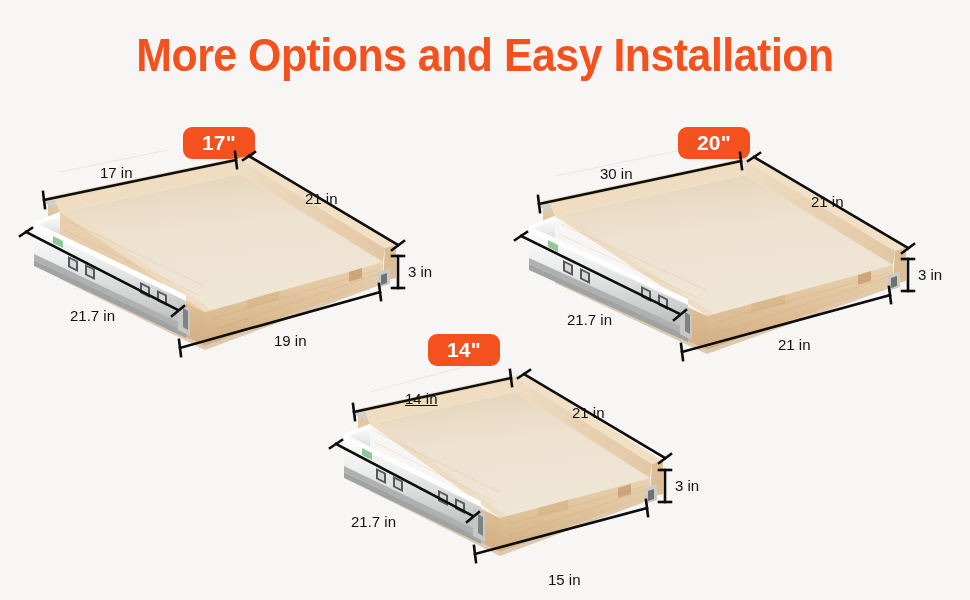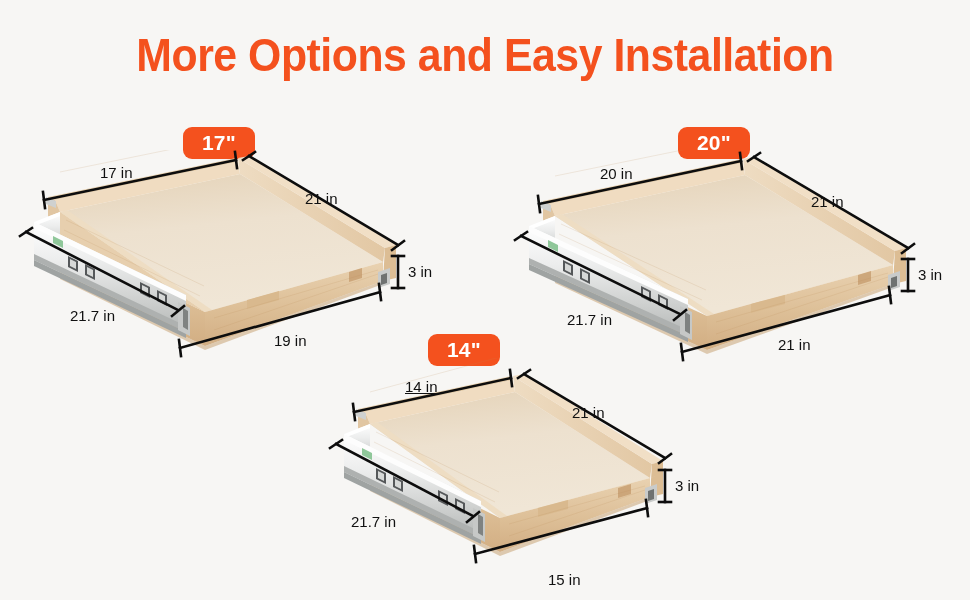--- a/index.html
+++ b/index.html
@@ -305,21 +305,21 @@
         <line x1="179" y1="170" x2="191" y2="160"></line>
         <line x1="187" y1="202" x2="395" y2="145"></line>
         <line x1="186" y1="194" x2="188" y2="210"></line>
         <line x1="394" y1="137" x2="396" y2="153"></line>
         <line x1="413" y1="109" x2="413" y2="141"></line>
         <line x1="407" y1="109" x2="419" y2="109"></line>
         <line x1="407" y1="141" x2="419" y2="141"></line>
       </g>
     </svg>
 
-    <div class="dim-label" style="left:105px; top:15px;">20 in</div>
+    <div class="dim-label" style="left:105px; top:15px;">30 in</div>
     <div class="dim-label" style="left:316px; top:43px;">21 in</div>
     <div class="dim-label" style="left:72px; top:161px;">21.7 in</div>
     <div class="dim-label" style="left:283px; top:186px;">21 in</div>
     <div class="dim-label" style="left:423px; top:116px;">3 in</div>
   </div>
 
   <div class="badge" style="left:428px; top:334px;">14"</div>
 
   <div class="drawer" style="left:300px; top:358px; width:420px; height:242px;">
     <svg class="drawer-art" width="420" height="242" viewBox="0 0 420 242">
@@ -408,20 +408,20 @@
         <line x1="167" y1="164" x2="179" y2="154"></line>
         <line x1="175" y1="196" x2="347" y2="150"></line>
         <line x1="174" y1="188" x2="176" y2="204"></line>
         <line x1="346" y1="142" x2="348" y2="158"></line>
         <line x1="365" y1="112" x2="365" y2="144"></line>
         <line x1="359" y1="112" x2="371" y2="112"></line>
         <line x1="359" y1="144" x2="371" y2="144"></line>
       </g>
     </svg>
 
-    <div class="dim-label" style="left:105px; top:20px;text-decoration:underline;">14 in</div>
+    <div class="dim-label" style="left:105px; top:32px;text-decoration:underline;">14 in</div>
     <div class="dim-label" style="left:272px; top:46px;">21 in</div>
     <div class="dim-label" style="left:51px; top:155px;">21.7 in</div>
     <div class="dim-label" style="left:248px; top:181px;margin-top:32px;">15 in</div>
     <div class="dim-label" style="left:375px; top:119px;">3 in</div>
   </div>
 
 </div>
 
 </body></html>

